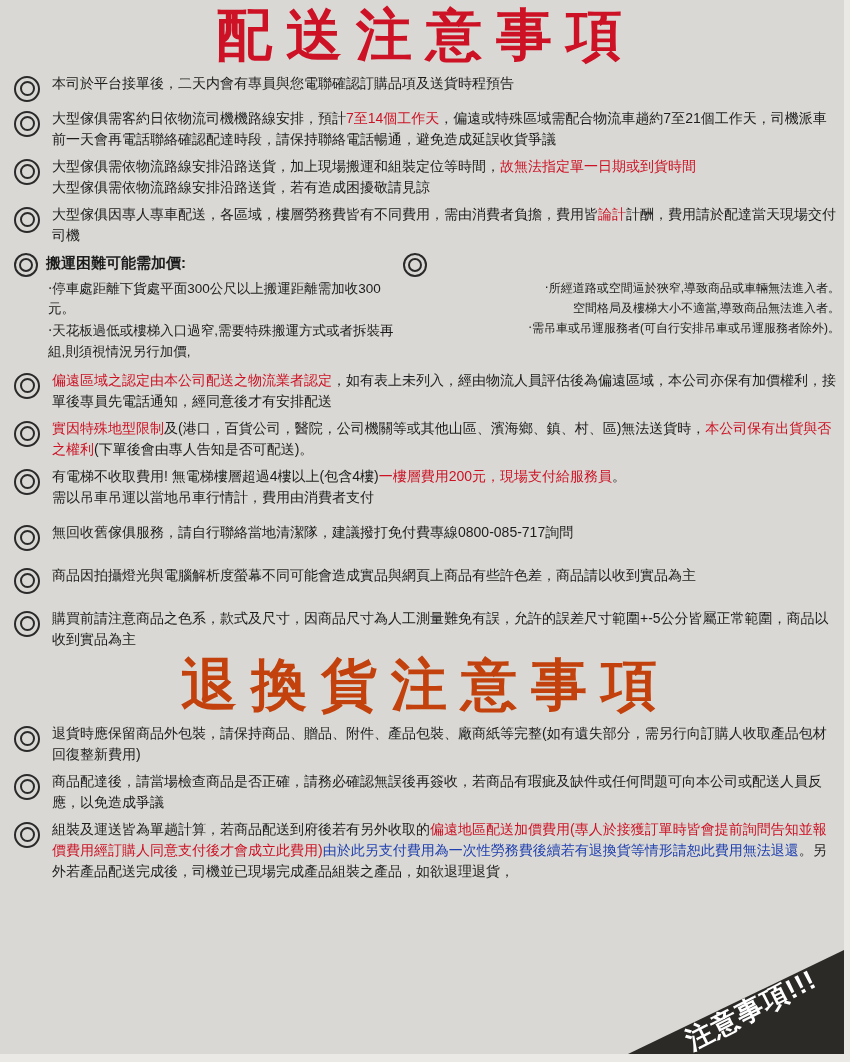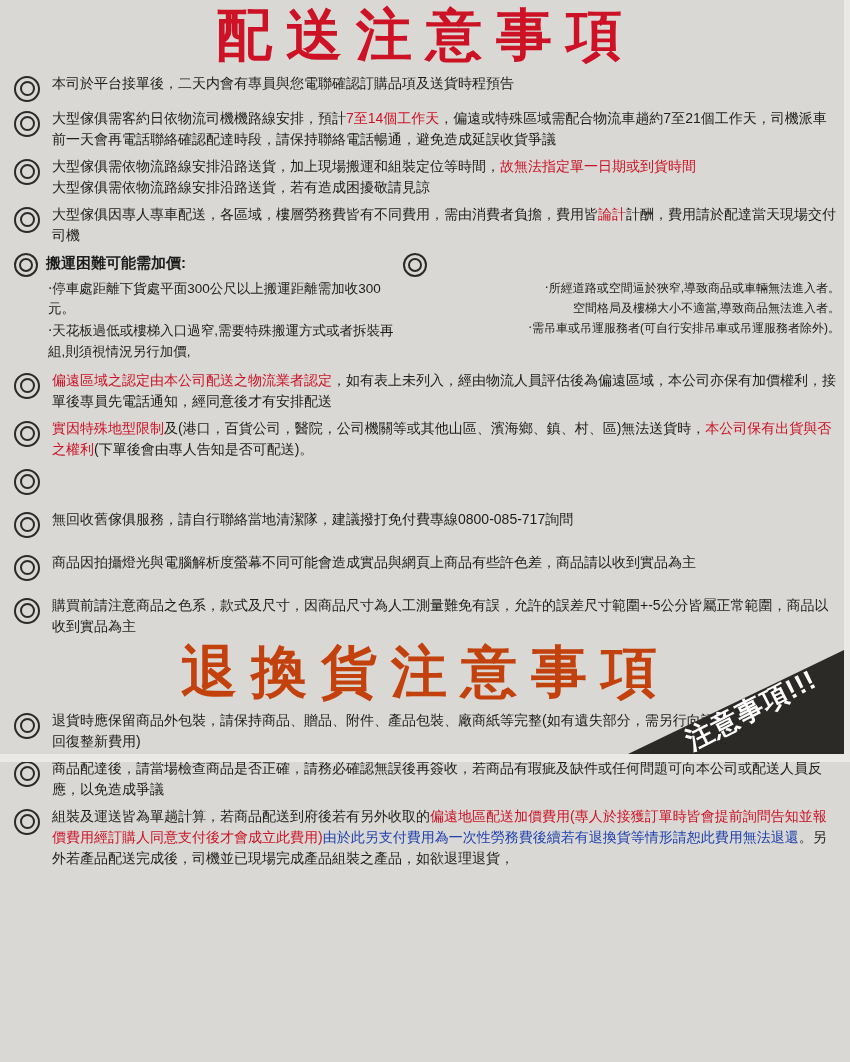--- a/index.html
+++ b/index.html
@@ -4,21 +4,21 @@
 <style>
   html,body{margin:0;padding:0;}
   body{
     width:850px;height:1062px;
     background:#d9d8d4;
     font-family:"Liberation Sans","DejaVu Sans",sans-serif;
     color:#1c1c1c;
     position:relative;
     overflow:hidden;
   }
-  .page{position:relative;width:850px;height:762px;}
+  .page{position:relative;width:850px;height:1062px;}
   .edge-right{position:absolute;top:0;right:0;width:6px;height:100%;background:#eae9e5;}
   .edge-bottom{position:absolute;bottom:0;left:0;width:100%;height:8px;background:#eae9e5;}
   .content{position:relative;padding:4px 10px 0 12px;}
   h1.sec-title{
     text-align:center;margin:2px 0 8px 0;
     font-size:56px;line-height:1.05;font-weight:bold;
     letter-spacing:14px;white-space:nowrap;
   }
   .title-red{color:#cd1225;}
   .title-blue{color:#c2410c;margin-top:4px;margin-bottom:6px;}
@@ -110,20 +110,21 @@
       <p class="txt"><span class="red">偏遠區域之認定由本公司配送之物流業者認定</span><span>，如有表上未列入，經由物流人員評估後為偏遠區域，本公司亦保有加價權利，接單後專員先電話通知，經同意後才有安排配送</span></p>
     </div>
 
     <div class="item">
       <span class="bullet"></span>
       <p class="txt"><span class="red">實因特殊地型限制</span><span>及(港口，百貨公司，醫院，公司機關等或其他山區、濱海鄉、鎮、村、區)無法送貨時，</span><span class="red">本公司保有出貨與否之權利</span><span>(下單後會由專人告知是否可配送)。</span></p>
     </div>
 
     <div class="item">
       <span class="bullet"></span>
+      <p class="txt"><span>有電梯不收取費用! 無電梯樓層超過4樓以上(包含4樓)</span><span class="red">一樓層費用200元，現場支付給服務員</span><span>。</span><br><span>需以吊車吊運以當地吊車行情計，費用由消費者支付</span></p>
     </div>
 
     <div class="gap"></div>
 
     <div class="item">
       <span class="bullet"></span>
       <p class="txt"><span>無回收舊傢俱服務，請自行聯絡當地清潔隊，建議撥打免付費專線0800-085-717詢問</span></p>
     </div>
 
     <div class="gap"></div>

